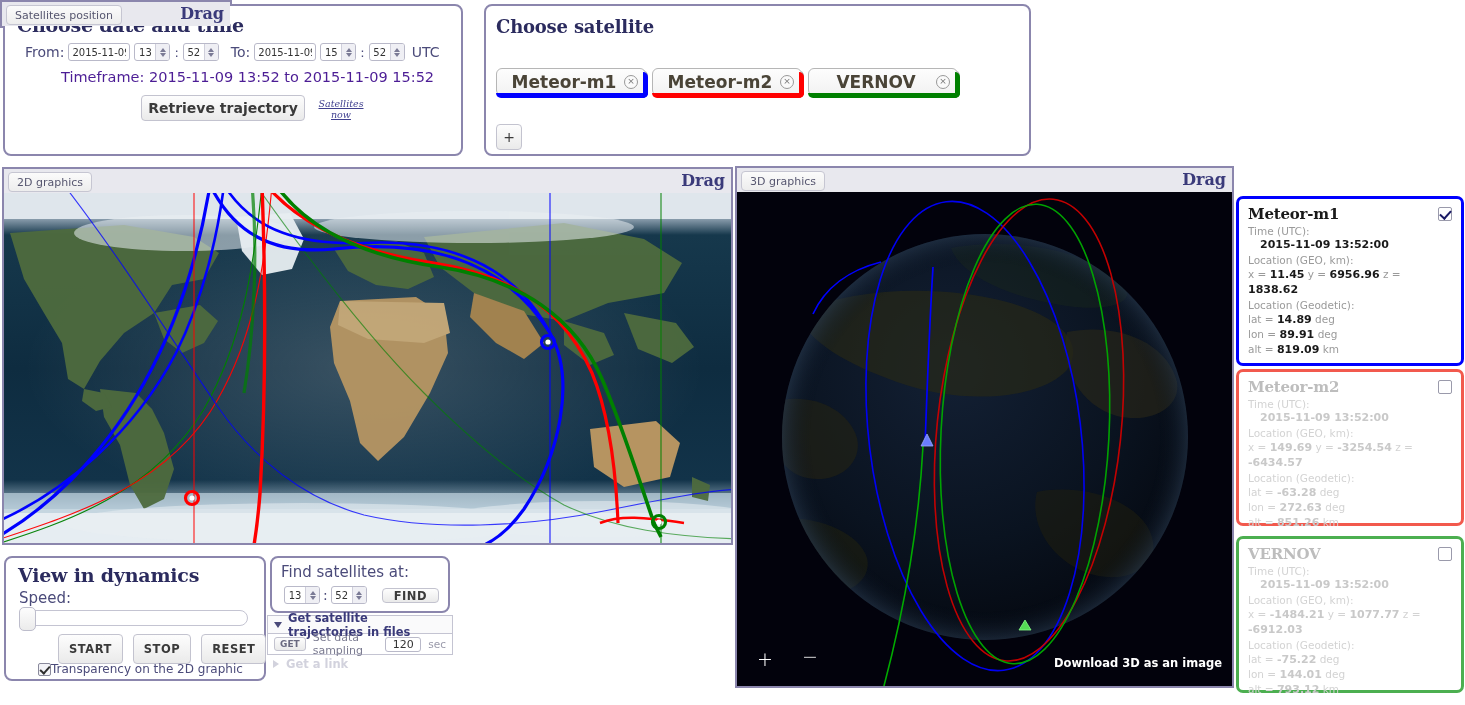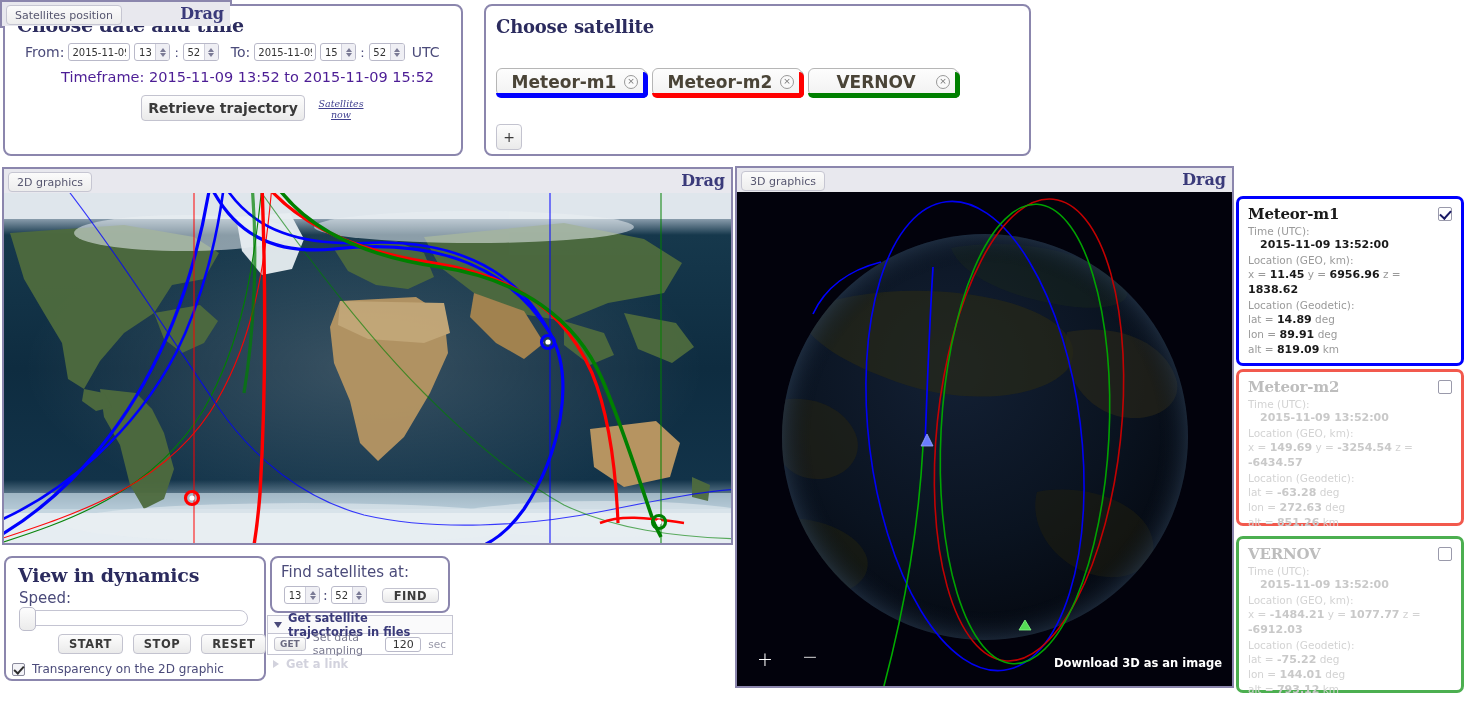--- a/index.html
+++ b/index.html
@@ -150,22 +150,22 @@
   #speedLbl{position:absolute;left:13px;top:31px;font-size:15px;}
   #speedSlider{
     position:absolute;left:14px;top:52px;width:228px;height:16px;
     background:#fff;border:1px solid #c4c4d2;border-radius:8px;box-sizing:border-box;cursor:pointer;
   }
   #speedHandle{
     position:absolute;left:13px;top:49px;width:15px;height:22px;border-radius:5px;
     background:linear-gradient(#fdfdfd,#ebebeb);border:1px solid #bdbdcc;cursor:grab;
   }
   .dynBtns{position:absolute;left:52px;top:76px;display:flex;gap:10px;}
-  .dynBtns .btn{height:20px;padding:0 10px;font-size:11.5px;letter-spacing:.5px;}
-  #transpRow{position:absolute;left:6px;top:104px;display:flex;align-items:center;gap:7px;}
+  .dynBtns .btn{height:30px;padding:0 10px;font-size:11.5px;letter-spacing:.5px;}
+  #transpRow{position:absolute;left:32px;top:104px;display:flex;align-items:center;}
   #transpBox{
     position:relative;width:13px;height:13px;box-sizing:border-box;border:1px solid #8a8a9c;
     border-radius:2px;background:#f3f3f7;cursor:pointer;
   }
   #transpBox::after{
     content:"";position:absolute;left:3px;top:0px;width:4px;height:8px;
     border:solid #2e2e2e;border-width:0 2px 2px 0;transform:rotate(42deg);
   }
   #transpLbl{color:#4b4b7a;font-size:12px;}
 

